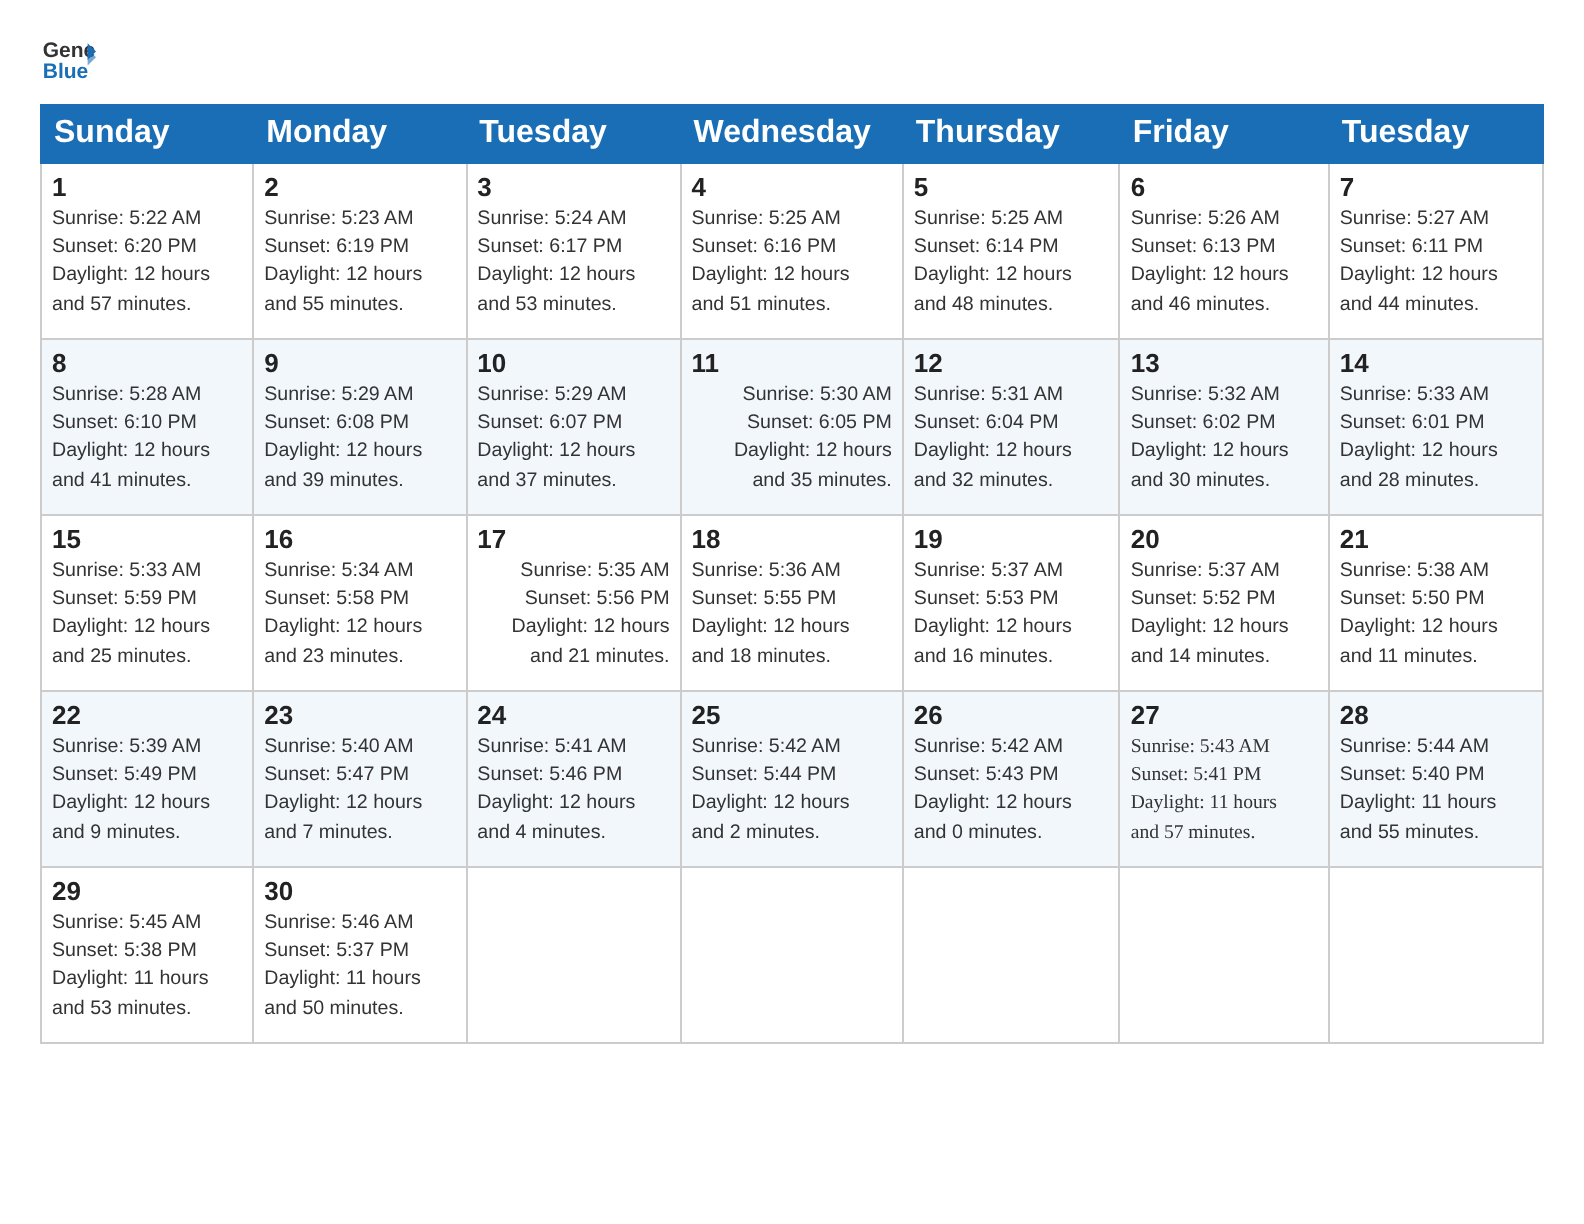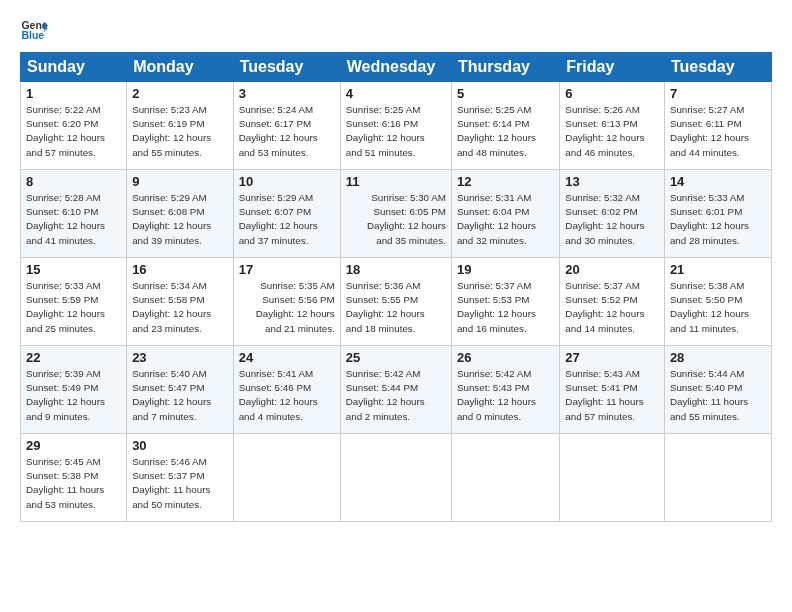--- a/index.html
+++ b/index.html
@@ -298,21 +298,21 @@
           </td>
           <td>
             <span class="day-num">26</span>
             <div class="day-info" style="white-space: pre-line;">Sunrise: 5:42 AM
 Sunset: 5:43 PM
 Daylight: 12 hours
 and 0 minutes.</div>
           </td>
           <td>
             <span class="day-num">27</span>
-            <div class="day-info" style="white-space: pre-line;">Sunrise: 5:43 AM
+            <div class="day-info" style="white-space: pre-line; font-family: Liberation Serif, serif;">Sunrise: 5:43 AM
 Sunset: 5:41 PM
 Daylight: 11 hours
 and 57 minutes.</div>
           </td>
           <td>
             <span class="day-num">28</span>
             <div class="day-info" style="white-space: pre-line;">Sunrise: 5:44 AM
 Sunset: 5:40 PM
 Daylight: 11 hours
 and 55 minutes.</div>

